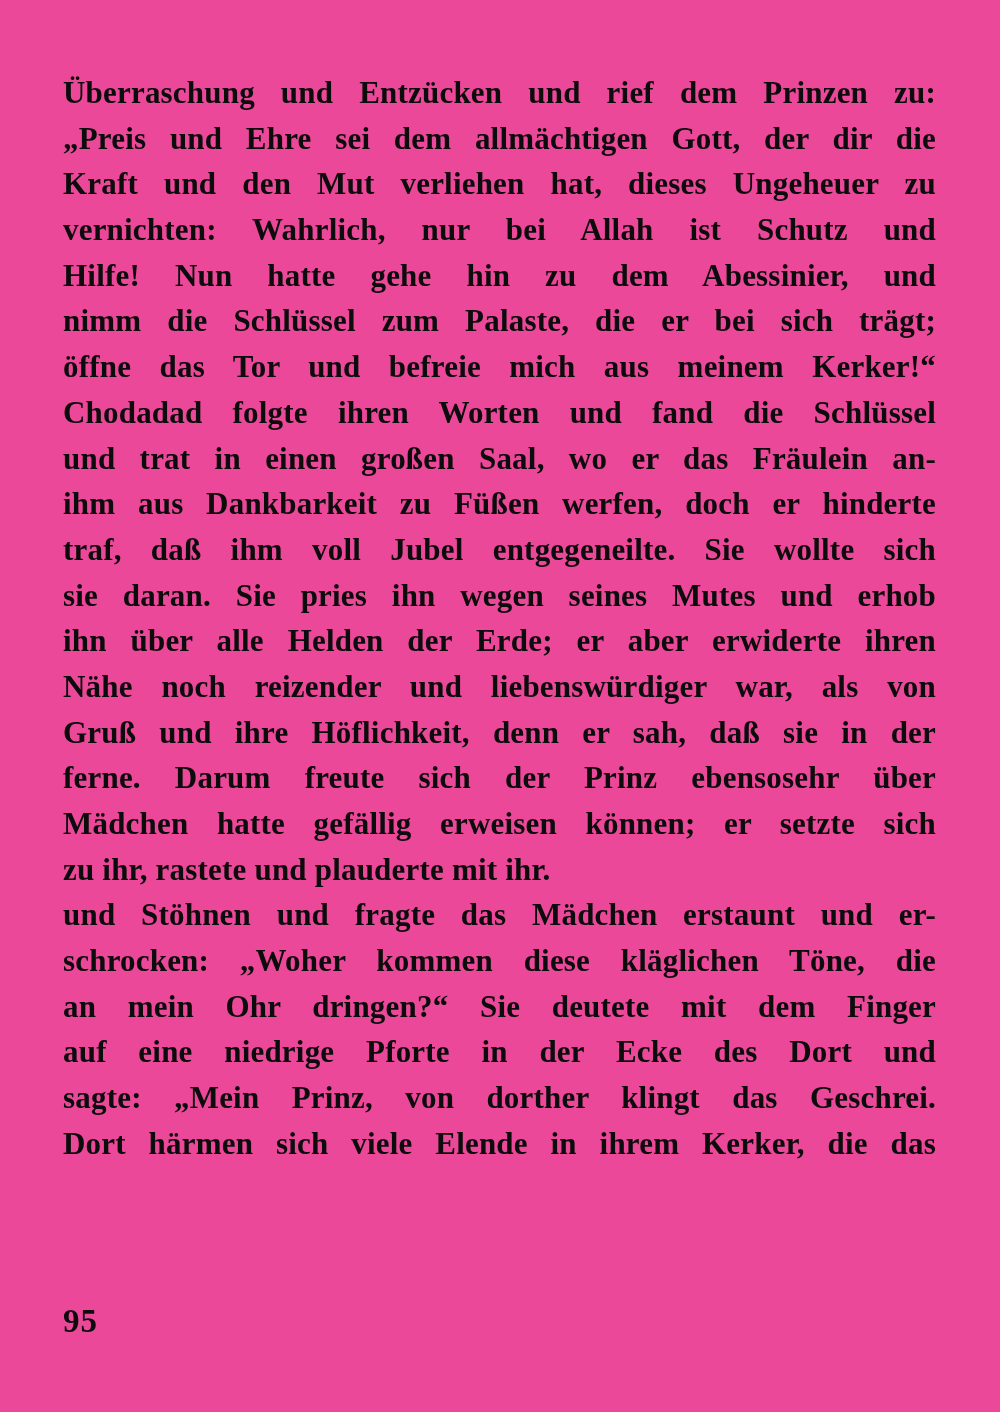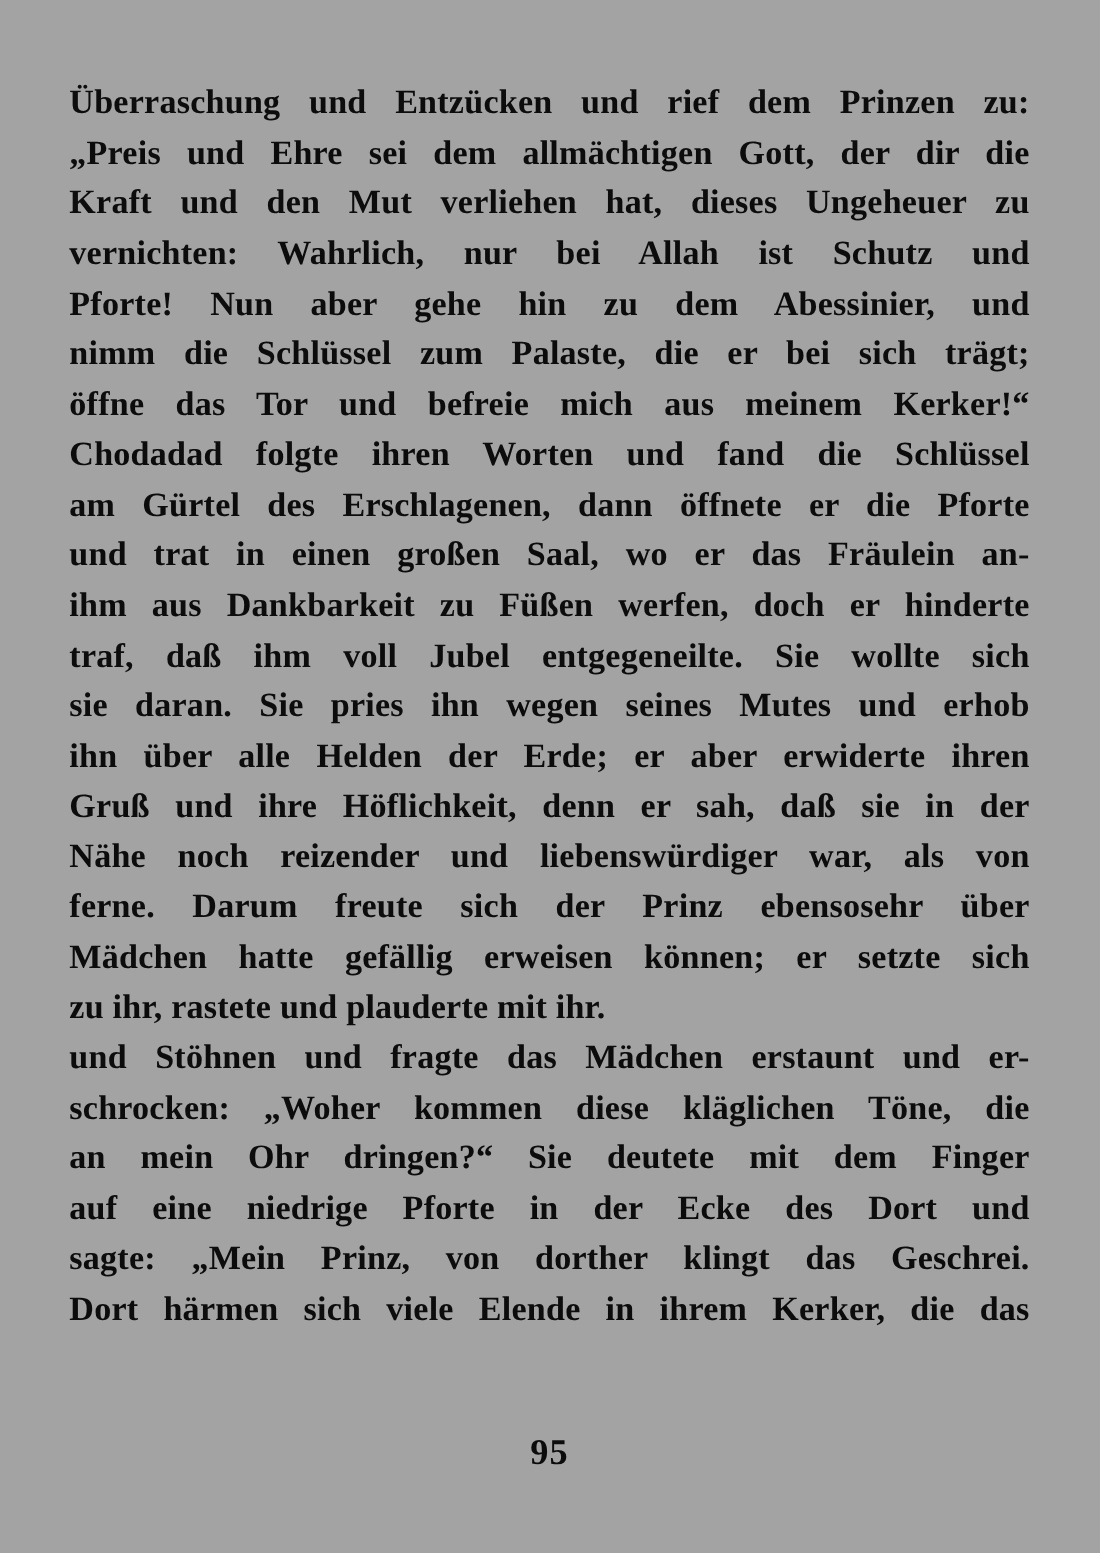--- a/index.html
+++ b/index.html
@@ -11,21 +11,21 @@
     height: 1412px;
     background: #ffffff;
     position: relative;
     font-family: "Liberation Serif", "DejaVu Serif", serif;
     color: #0c0c0c;
     overflow: hidden;
   }
   .page {
     position: absolute;
     inset: 0;
-    background: #a3a3a3;
+    background: #ec4899;
   }
   .text-block {
     position: absolute;
     left: 63px;
     top: 70px;
     width: 873px;
   }
   .line {
     font-size: 31px;
     font-weight: bold;
@@ -40,49 +40,47 @@
     text-align-last: left;
   }
   .line.indent {
     text-indent: 45px;
   }
   .page-number {
     position: absolute;
     left: 63px;
     top: 1303px;
     width: 873px;
-    text-align: center;
     font-size: 33px;
     font-weight: bold;
     letter-spacing: 1px;
   }
 </style>
 </head>
 <body>
 
 <div class="page">
 
   <div class="text-block">
 
     <div class="line">Überraschung und Entzücken und rief dem Prinzen zu:</div>
     <div class="line">„Preis und Ehre sei dem allmächtigen Gott, der dir die</div>
     <div class="line">Kraft und den Mut verliehen hat, dieses Ungeheuer zu</div>
     <div class="line">vernichten: Wahrlich, nur bei Allah ist Schutz und</div>
-    <div class="line">Pforte! Nun aber gehe hin zu dem Abessinier, und</div>
+    <div class="line">Hilfe! Nun hatte gehe hin zu dem Abessinier, und</div>
     <div class="line">nimm die Schlüssel zum Palaste, die er bei sich trägt;</div>
     <div class="line">öffne das Tor und befreie mich aus meinem Kerker!“</div>
     <div class="line">Chodadad folgte ihren Worten und fand die Schlüssel</div>
-    <div class="line">am Gürtel des Erschlagenen, dann öffnete er die Pforte</div>
     <div class="line">und trat in einen großen Saal, wo er das Fräulein an-</div>
     <div class="line">ihm aus Dankbarkeit zu Füßen werfen, doch er hinderte</div>
     <div class="line">traf, daß ihm voll Jubel entgegeneilte. Sie wollte sich</div>
     <div class="line">sie daran. Sie pries ihn wegen seines Mutes und erhob</div>
     <div class="line">ihn über alle Helden der Erde; er aber erwiderte ihren</div>
+    <div class="line">Nähe noch reizender und liebenswürdiger war, als von</div>
     <div class="line">Gruß und ihre Höflichkeit, denn er sah, daß sie in der</div>
-    <div class="line">Nähe noch reizender und liebenswürdiger war, als von</div>
     <div class="line">ferne. Darum freute sich der Prinz ebensosehr über</div>
     <div class="line">Mädchen hatte gefällig erweisen können; er setzte sich</div>
     <div class="line para-end">zu ihr, rastete und plauderte mit ihr.</div>
 
     <div class="line">und Stöhnen und fragte das Mädchen erstaunt und er-</div>
     <div class="line">schrocken: „Woher kommen diese kläglichen Töne, die</div>
     <div class="line">an mein Ohr dringen?“ Sie deutete mit dem Finger</div>
     <div class="line">auf eine niedrige Pforte in der Ecke des Dort und</div>
     <div class="line">sagte: „Mein Prinz, von dorther klingt das Geschrei.</div>
     <div class="line">Dort härmen sich viele Elende in ihrem Kerker, die das</div>

